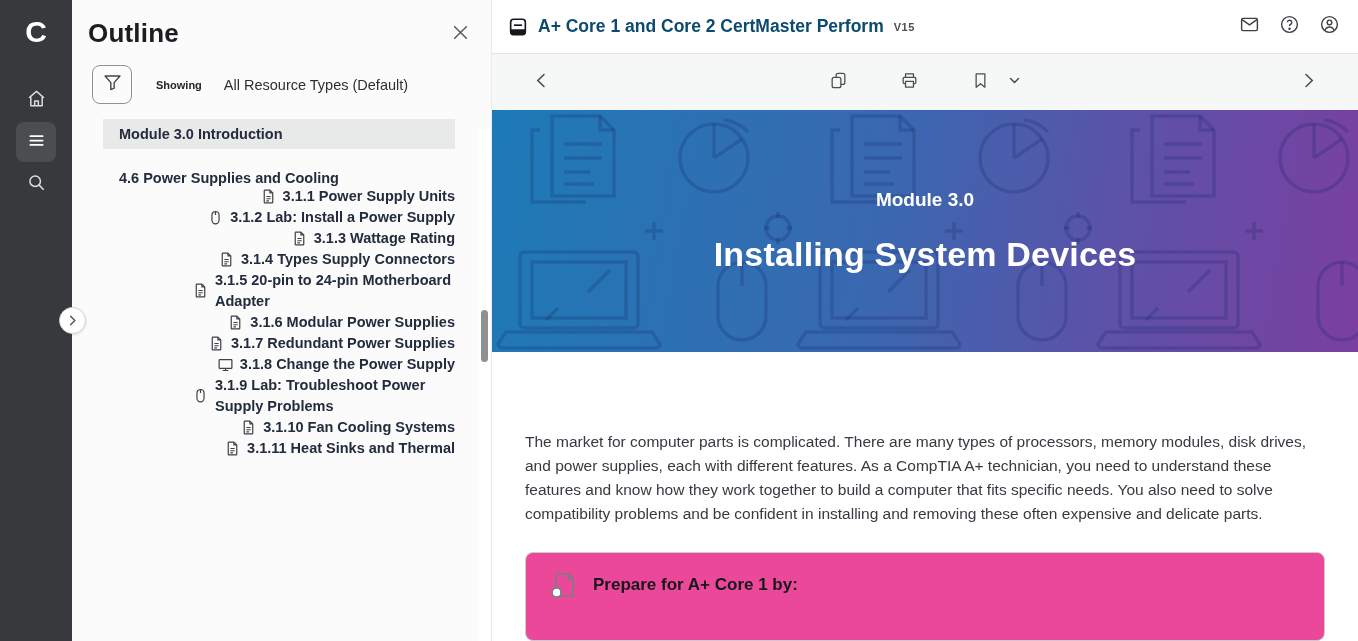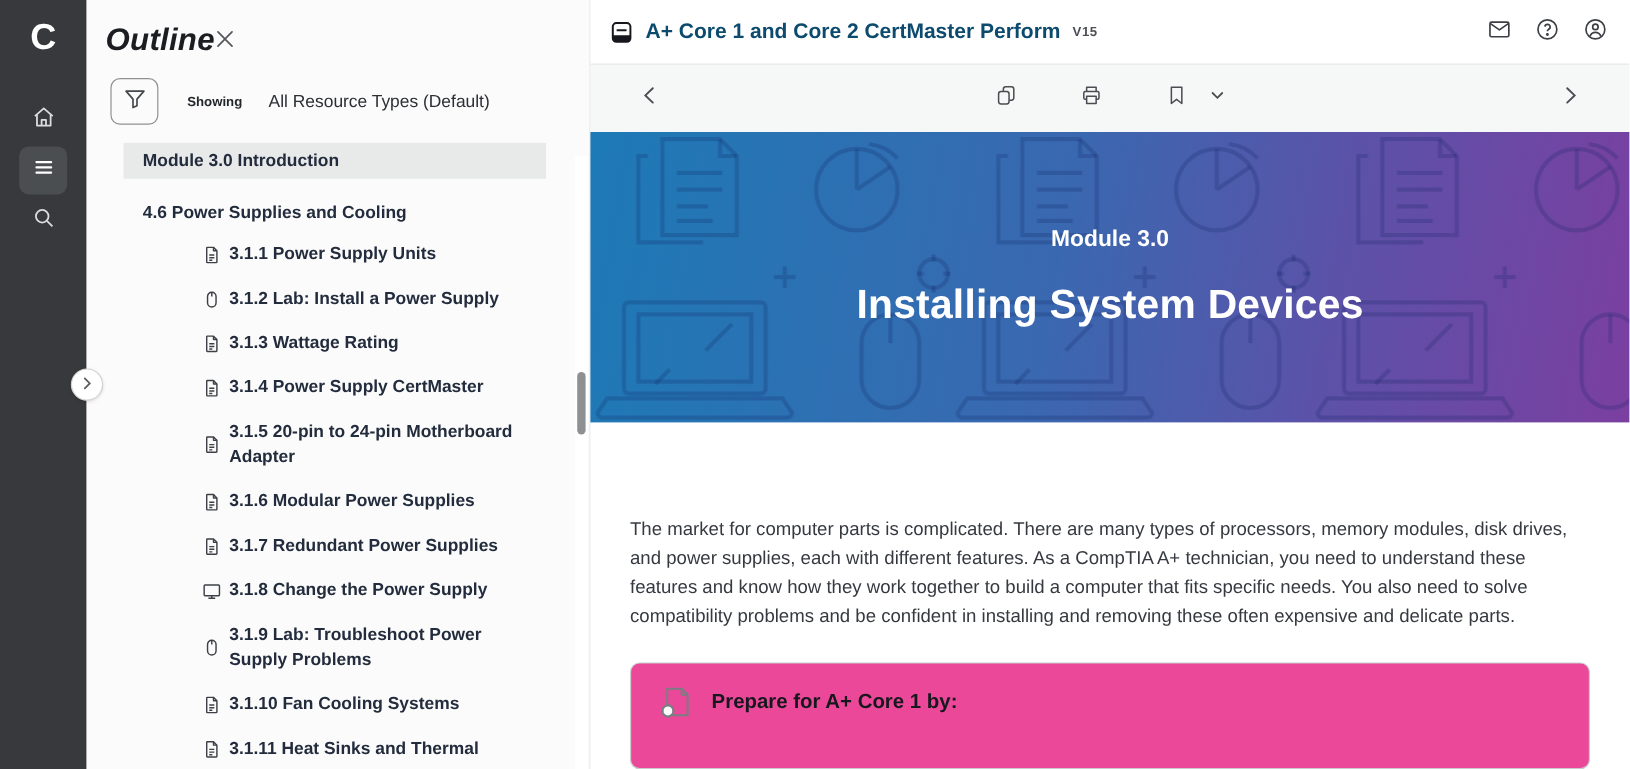--- a/index.html
+++ b/index.html
@@ -20,40 +20,40 @@
 
   
   .handle { position:absolute; left:59px; top:307px; width:27px; height:27px; background:#fff;
             border:1px solid #d2d2d2; border-radius:50%; z-index:30; display:flex;
             align-items:center; justify-content:center; color:#5a5d60; box-shadow:0 1px 3px rgba(0,0,0,.12); }
   .handle svg { width:11px; height:11px; }
 
   
   .panel { width:420px; flex-shrink:0; background:#fbfbfb; position:relative; height:641px;
            border-right:1px solid #ececec; overflow:hidden; }
-  .panel-head { display:flex; justify-content:flex-start; align-items:flex-start;
-                padding:18px 22px 0 16px;font-style:italic; }
+  .panel-head { display:flex; justify-content:space-between; align-items:flex-start;
+                padding:18px 22px 0 16px; }
   .panel-title { font-size:26px; font-weight:bold; color:#1b1d21; letter-spacing:.2px; }
   .close-btn { color:#55585c; margin-top:6px; cursor:pointer; }
   .close-btn svg { width:17px; height:17px; }
 
   .filter-row { display:flex; align-items:center; margin:16px 0 0 20px; }
   .filter-btn { width:40px; height:39px; border:1px solid #8f9194; border-radius:8px;
                 background:#fbfbfb; display:flex; align-items:center; justify-content:center;
                 color:#44474b; cursor:pointer; }
   .filter-btn svg { width:21px; height:21px; }
   .showing-label { font-size:11px; font-weight:bold; color:#23262b; margin-left:24px; }
   .showing-value { font-size:14.5px; color:#2c2f34; margin-left:22px; }
 
   .outline-list { margin:15px 0 0 31px; width:352px; }
   .o-selected { background:#e8e9e9; height:30px; display:flex; align-items:center;
                 padding-left:16px; font-size:14.5px; font-weight:600; color:#232c3d; cursor:pointer; }
   .o-section { padding-left:16px; font-size:14.5px; font-weight:bold; color:#232c3d;
                margin-top:21px; cursor:pointer; }
-  .o-item { display:flex; align-items:center; margin-top:16px; padding-left:65px; cursor:pointer; }
+  .o-item { display:flex; align-items:center; padding-left:65px; cursor:pointer;justify-content:flex-end; }
   .o-item .oi-icon { width:18px; height:20px; color:#3d4046; flex-shrink:0; margin-right:5px; }
   .o-item .oi-icon svg { width:17px; height:19px; display:block; }
   .o-item .oi-label { font-size:14.5px; font-weight:600; color:#232c3d; line-height:21px;
                       max-width:240px; }
 
   .panel-scrollbar { position:absolute; top:130px; bottom:0; right:1px; width:11px;
                      background:#fff; }
   .panel-thumb { position:absolute; top:180px; right:2px; width:7px; height:52px;
                  border-radius:4px; background:#8f9092; }
 
@@ -185,21 +185,21 @@
       </div>
 
       <div class="o-item">
         <span class="oi-icon">
             <svg viewBox="0 0 24 24" fill="none" stroke="currentColor" stroke-width="1.7" stroke-linejoin="round">
               <path d="M14 3H6.8A.8.8 0 0 0 6 3.8v16.4a.8.8 0 0 0 .8.8h10.4a.8.8 0 0 0 .8-.8V7z"></path>
               <path d="M14 3v4h4"></path>
               <path d="M9 12h6M9 15.2h6M9 18.2h3.6"></path>
             </svg>
           </span>
-        <span class="oi-label">3.1.4 Power Supply CertMaster</span>
+        <span class="oi-label">3.1.4 Types Supply Connectors</span>
       </div>
 
       <div class="o-item">
         <span class="oi-icon">
             <svg viewBox="0 0 24 24" fill="none" stroke="currentColor" stroke-width="1.7" stroke-linejoin="round">
               <path d="M14 3H6.8A.8.8 0 0 0 6 3.8v16.4a.8.8 0 0 0 .8.8h10.4a.8.8 0 0 0 .8-.8V7z"></path>
               <path d="M14 3v4h4"></path>
               <path d="M9 12h6M9 15.2h6M9 18.2h3.6"></path>
             </svg>
           </span>

